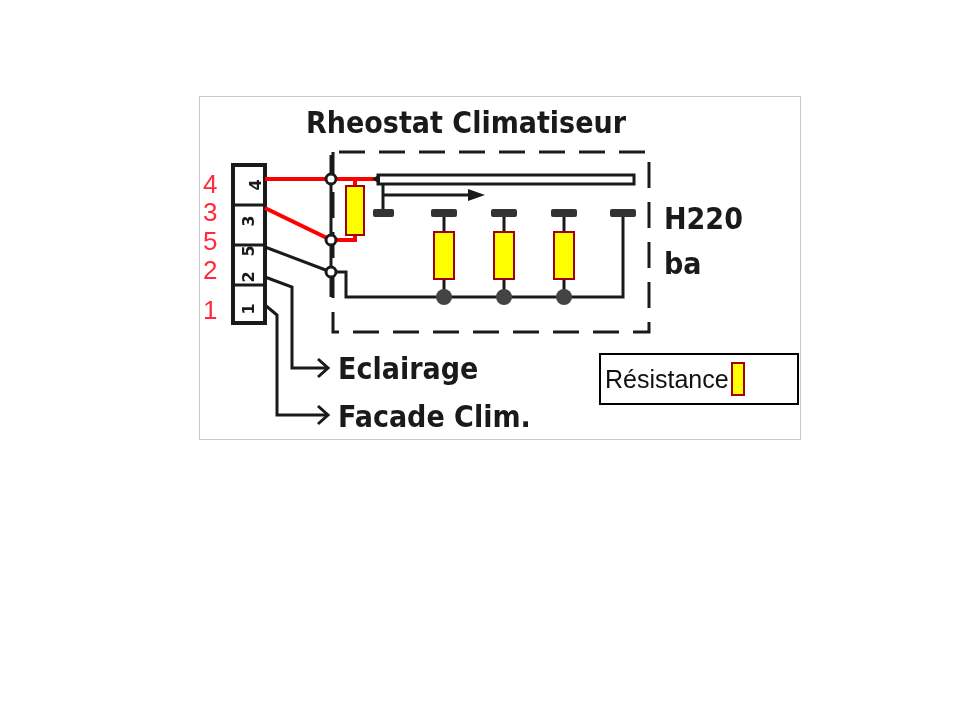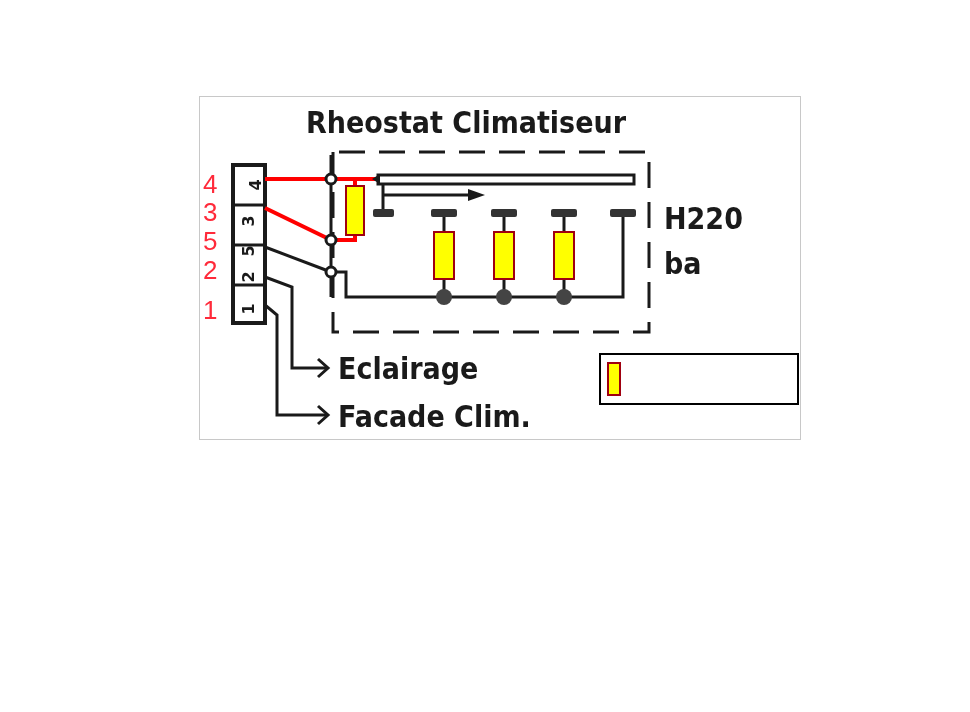--- a/index.html
+++ b/index.html
@@ -116,14 +116,15 @@
       <circle cx="304" cy="200" r="8"></circle>
       <circle cx="364" cy="200" r="8"></circle>
     </g>
 
     <text class="hand" x="138" y="282" font-size="30">Eclairage</text>
     <text class="hand" x="138" y="330" font-size="30">Facade Clim.</text>
   </svg>
 </div>
 
 <div id="legend">
+  <span id="legend-label">Résistance</span>
   <span id="legend-swatch"></span>
 </div>
 
 </body></html>

